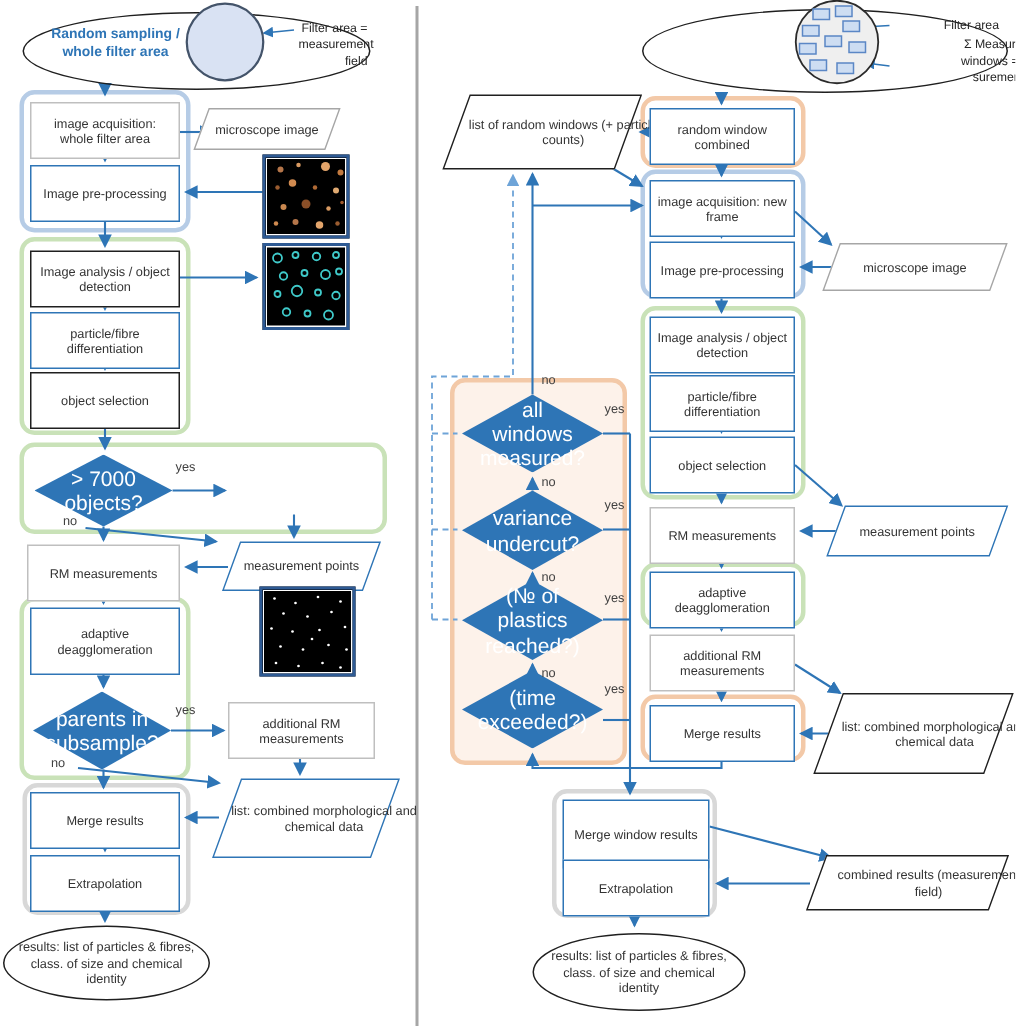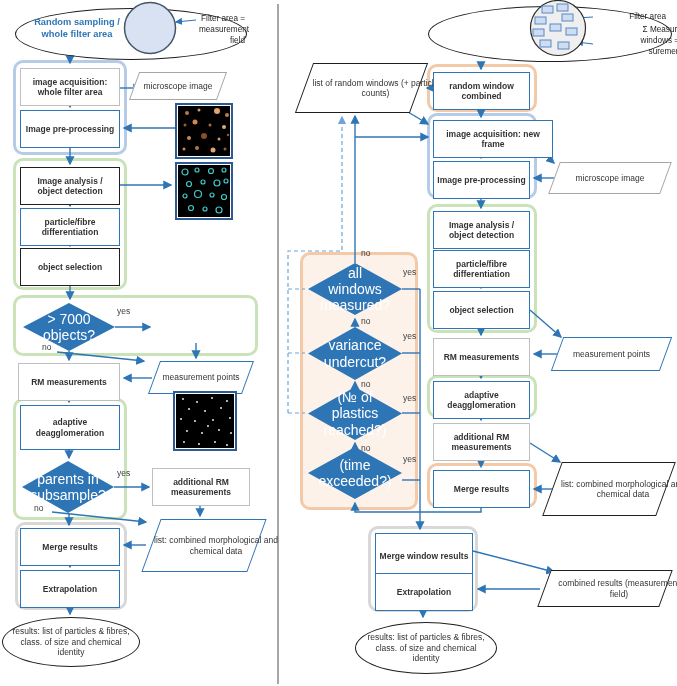--- a/index.html
+++ b/index.html
@@ -10,21 +10,21 @@
   .c-blue{border-color:#b6cce6;}
   .c-green{border-color:#c9e2b8;}
   .c-peach{border-color:#f3c9a8;}
   .c-gray{border-color:#d8d8d8;}
   .c-loopfill{background:#fdf2ea;}
   
   #wires{position:absolute;left:0;top:0;z-index:2;}
   
   .box{position:absolute;background:#fff;display:flex;align-items:center;justify-content:center;
        text-align:center;font-size:8.5px;line-height:1.2;color:#333;box-sizing:border-box;
-       padding:18px 3px;z-index:3;font-weight:bold;}
+       padding:18px 3px;z-index:3;}
   .b-blue{border:1.6px solid #2e75b6;}
   .b-gray{border:1.2px solid #bfbfbf;}
   .b-black{border:1.6px solid #1f1f1f;}
   
   .para{position:absolute;z-index:3;}
   .para .bg{position:absolute;top:0;bottom:0;left:9px;right:9px;background:#fff;
             transform:skewX(-20deg);border:1.2px solid #2e75b6;}
   .pb-gray .bg{border-color:#a6a6a6;}
   .pb-black .bg{border-color:#1f1f1f;border-width:1.5px;}
   .para .tx{position:relative;width:100%;height:100%;display:flex;align-items:center;
@@ -299,21 +299,21 @@
     <span style="display:block">windows = mea-</span>
     <span style="display:block">surement field</span>
   </div>
 
   <div class="para pb-black" style="left:295px;top:63px;width:133px;height:50px">
     <div class="bg"></div>
       <div class="tx" style="padding:0 14px">list of random windows (+ particle counts)</div>
   </div>
 
   <div class="box b-blue" style="left:433px;top:72px;width:97px;height:34px">random window combined</div>
-  <div class="box b-blue" style="left:433px;top:120px;width:120px;height:35px">image acquisition: new frame</div>
+  <div class="box b-blue" style="left:433px;top:120px;width:97px;height:35px">image acquisition: new frame</div>
   <div class="box b-blue" style="left:433px;top:161px;width:97px;height:33px">Image pre-processing</div>
 
   <div class="para pb-gray" style="left:545px;top:162px;width:130px;height:32px">
     <div class="bg"></div>
       <div class="tx">microscope image</div>
   </div>
 
   <div class="box b-blue" style="left:433px;top:211px;width:97px;height:33px">Image analysis / object detection</div>
   <div class="box b-blue" style="left:433px;top:250px;width:97px;height:33px">particle/fibre differentiation</div>
   <div class="box b-blue" style="left:433px;top:291px;width:97px;height:35px">object selection</div>

